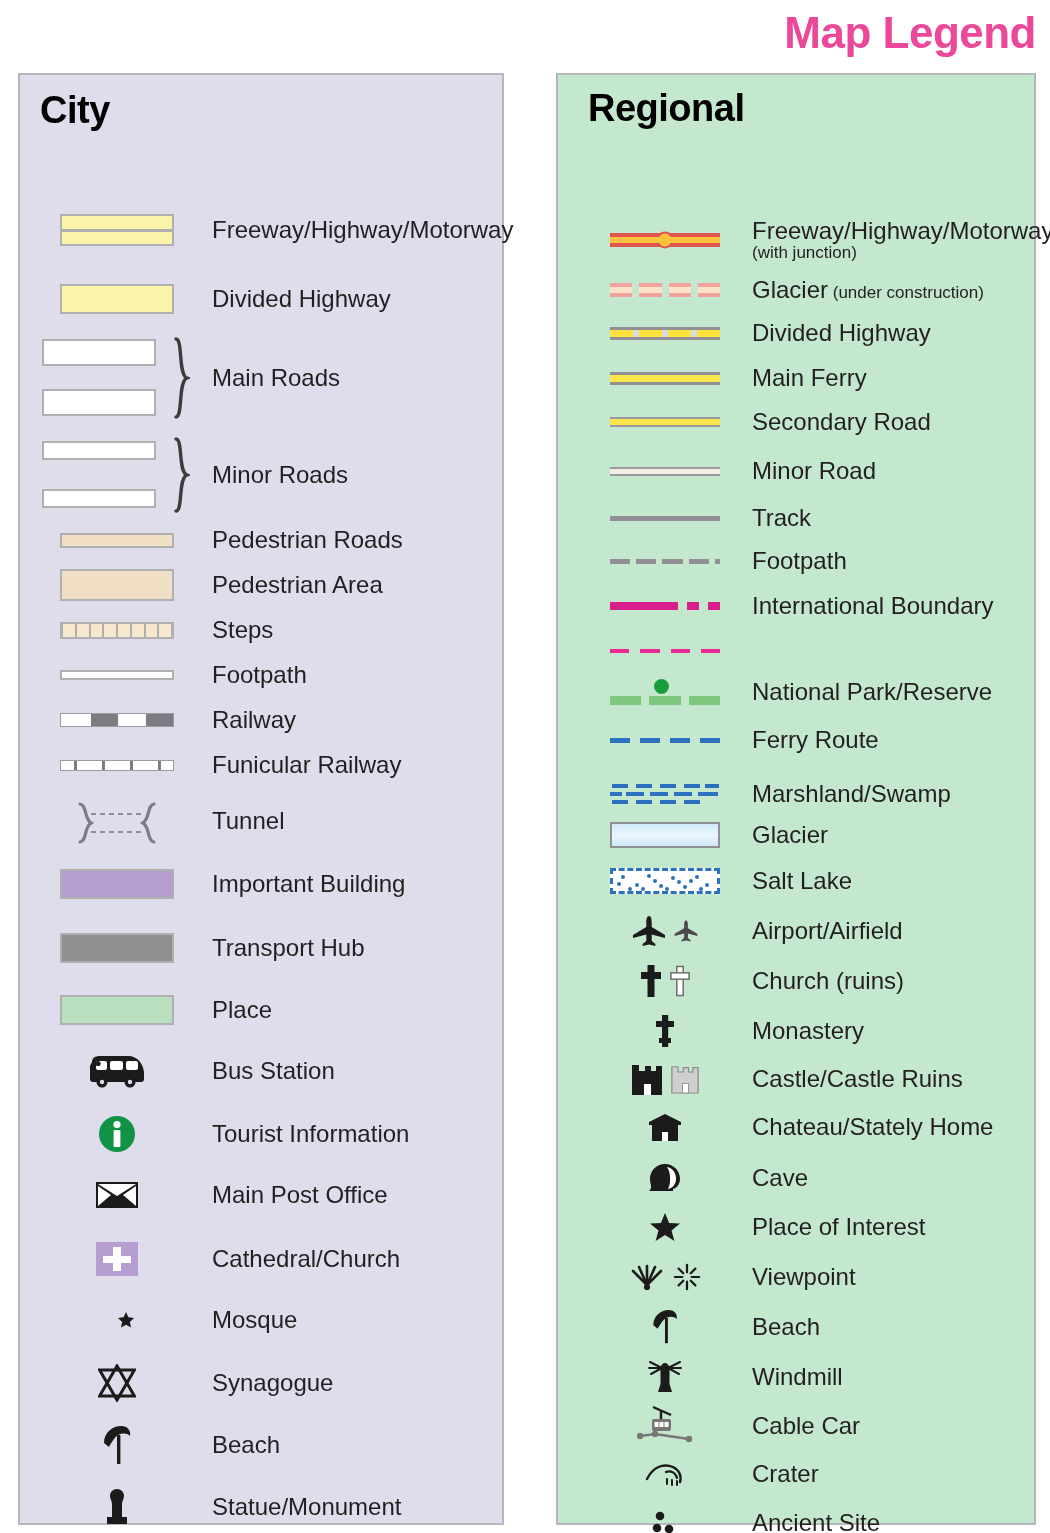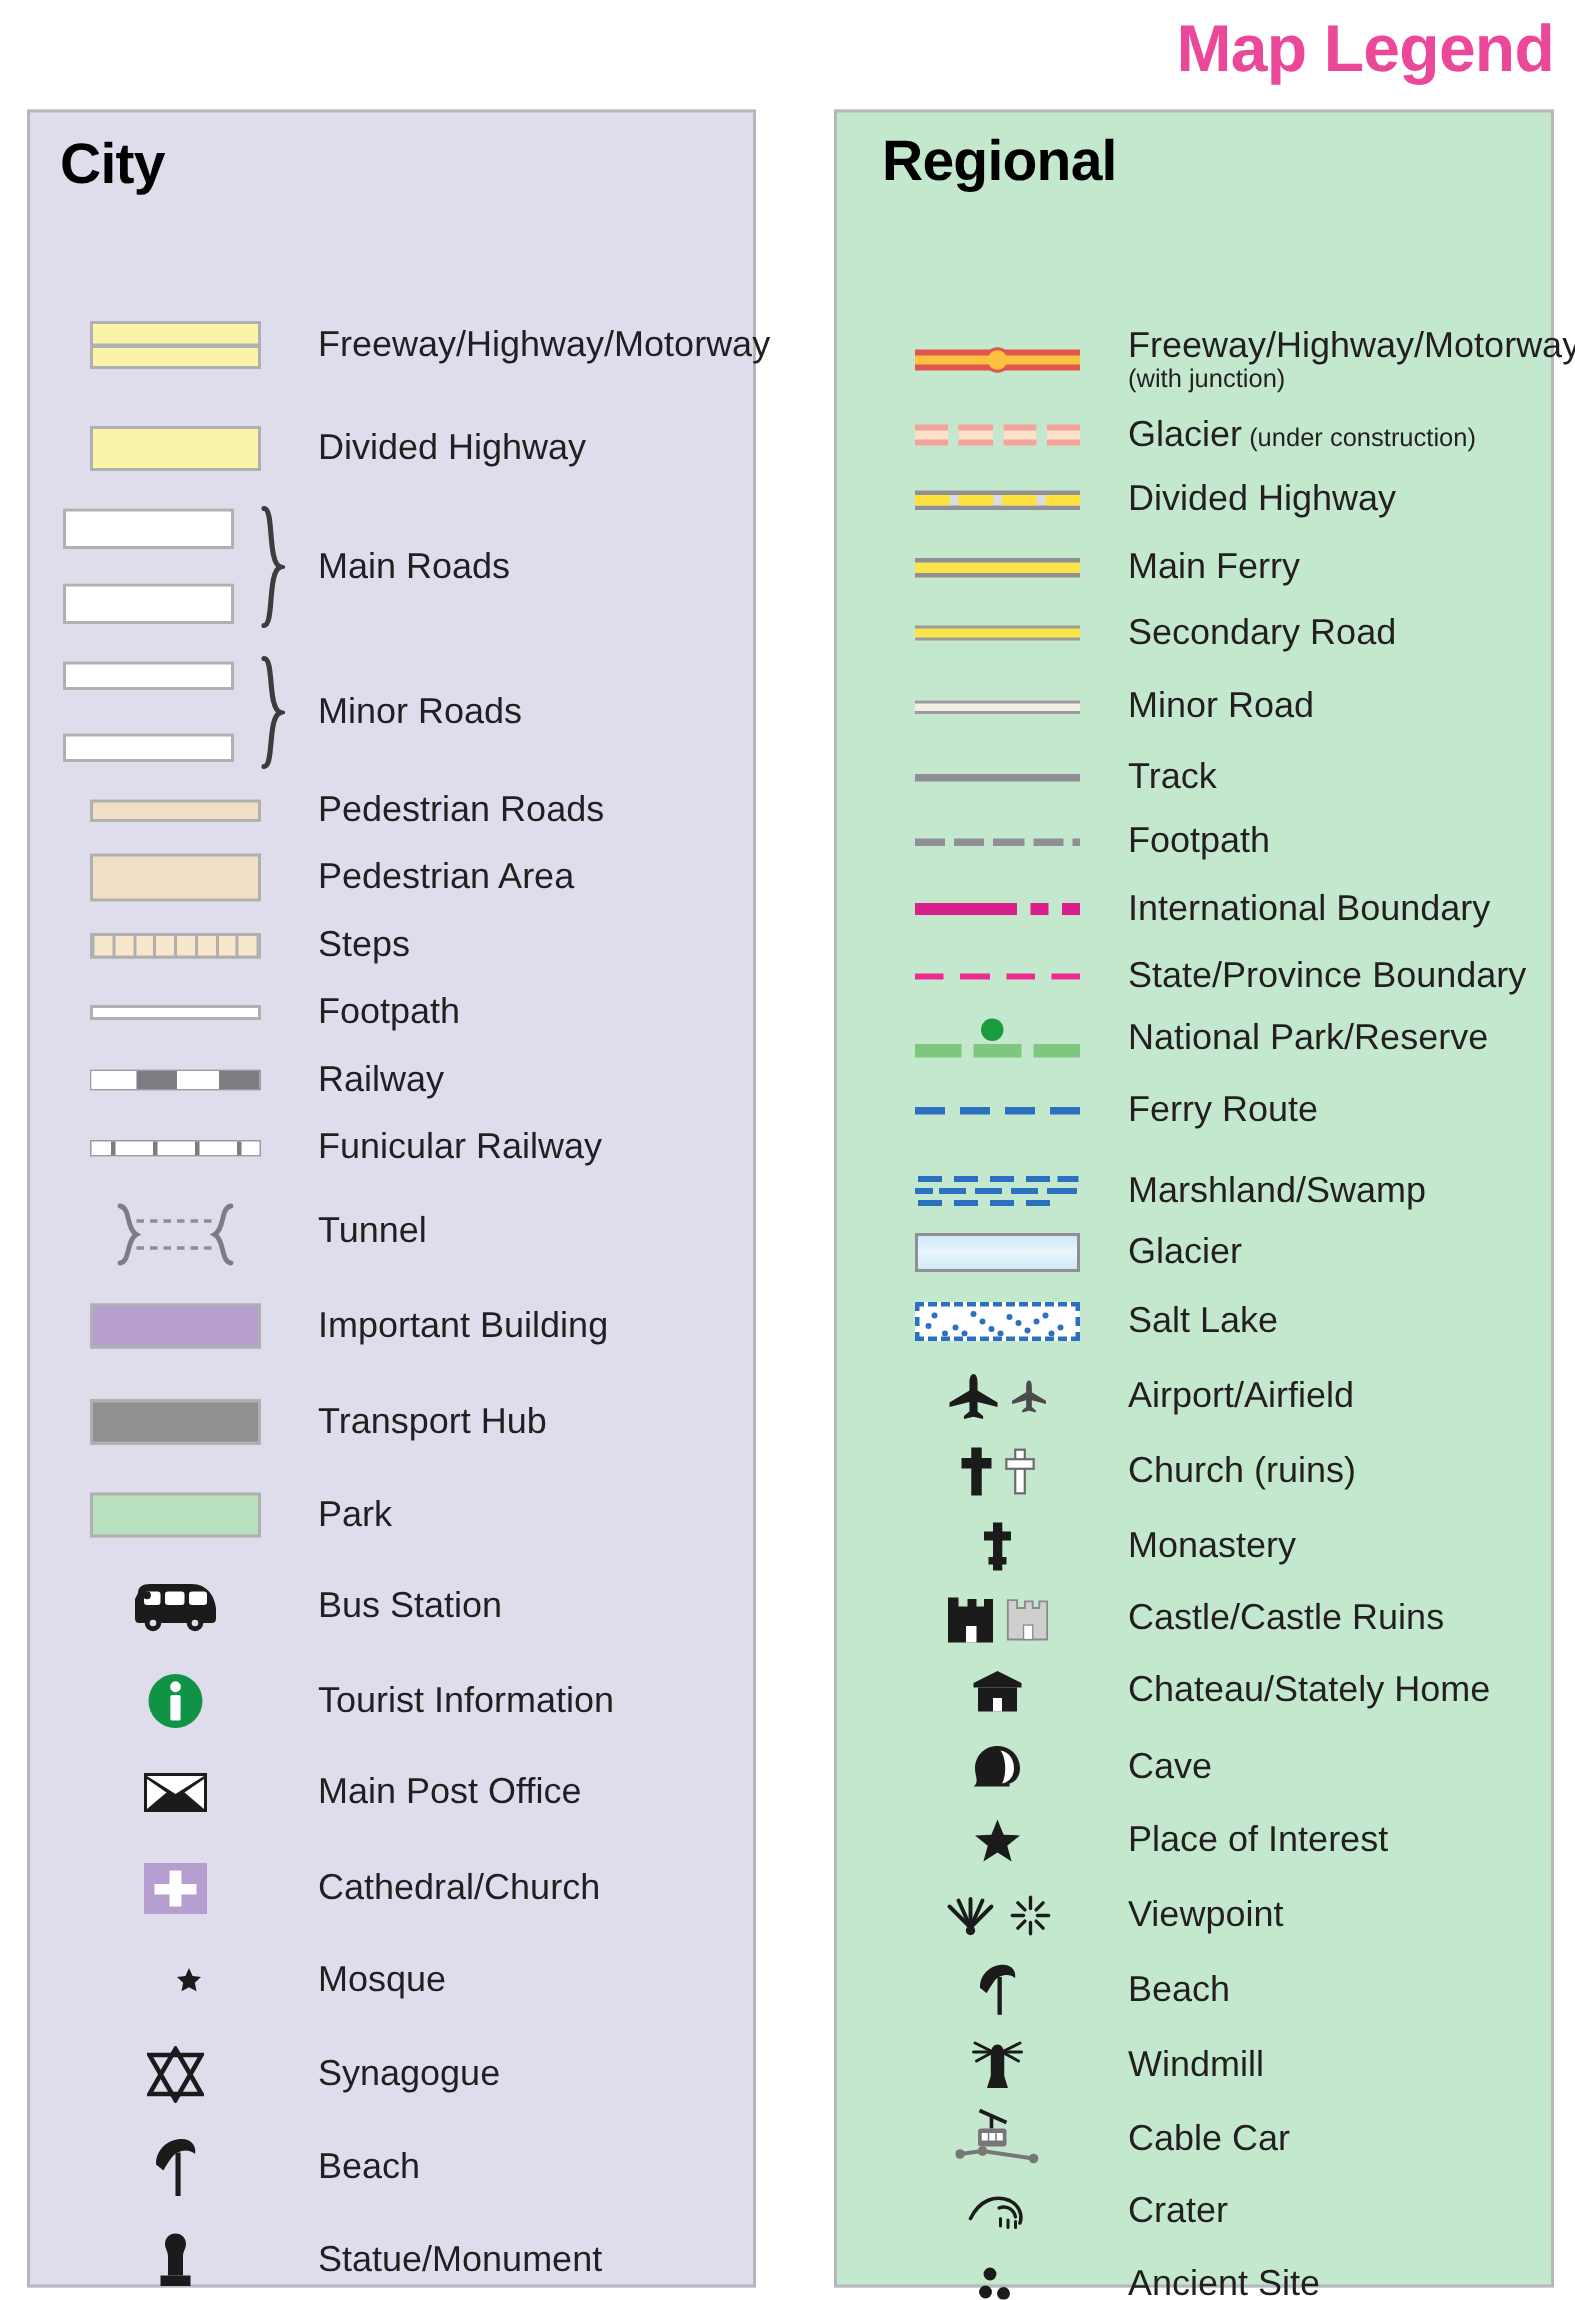--- a/index.html
+++ b/index.html
@@ -324,21 +324,21 @@
         <div class="sym-wrap">
           <div class="c-bar area-transport"></div>
         </div>
         <div class="lbl">Transport Hub</div>
       </div>
 
       <div class="row" style="top:918px;height:34px">
         <div class="sym-wrap">
           <div class="c-bar area-park"></div>
         </div>
-        <div class="lbl">Park</div>
+        <div class="lbl">Place</div>
       </div>
 
       <div class="row" style="top:978px;height:36px">
         <div class="sym-wrap icon-city">
           <svg width="58" height="34" viewBox="0 0 58 34">
             <path d="M4,8 C4,4 7,2 12,2 L40,2 C50,2 55,10 56,18 L56,25 C56,27 55,28 53,28 L5,28 C3,28 2,27 2,25 L2,12 Z" fill="#1b1b1b"></path>
             <rect x="8" y="7" width="11" height="9" rx="2" fill="#fff"></rect>
             <rect x="22" y="7" width="13" height="9" rx="2" fill="#fff"></rect>
             <rect x="38" y="7" width="12" height="9" rx="2" fill="#fff"></rect>
             <circle cx="10" cy="9.5" r="2.6" fill="#1b1b1b"></circle>
@@ -525,21 +525,20 @@
 
       <div class="row" style="top:564px;height:24px">
         <div class="sym-wrap">
           <div class="r-bar r-state">
               <i></i>
               <i></i>
               <i></i>
               <i></i>
             </div>
         </div>
-        <div class="lbl">State/Province Boundary</div>
       </div>
 
       <div class="row" style="top:600px;height:34px">
         <div class="sym-wrap">
           <div class="r-bar r-park">
             <div class="dot"></div>
             <div class="segs">
                 <i></i>
                 <i></i>
                 <i></i>

